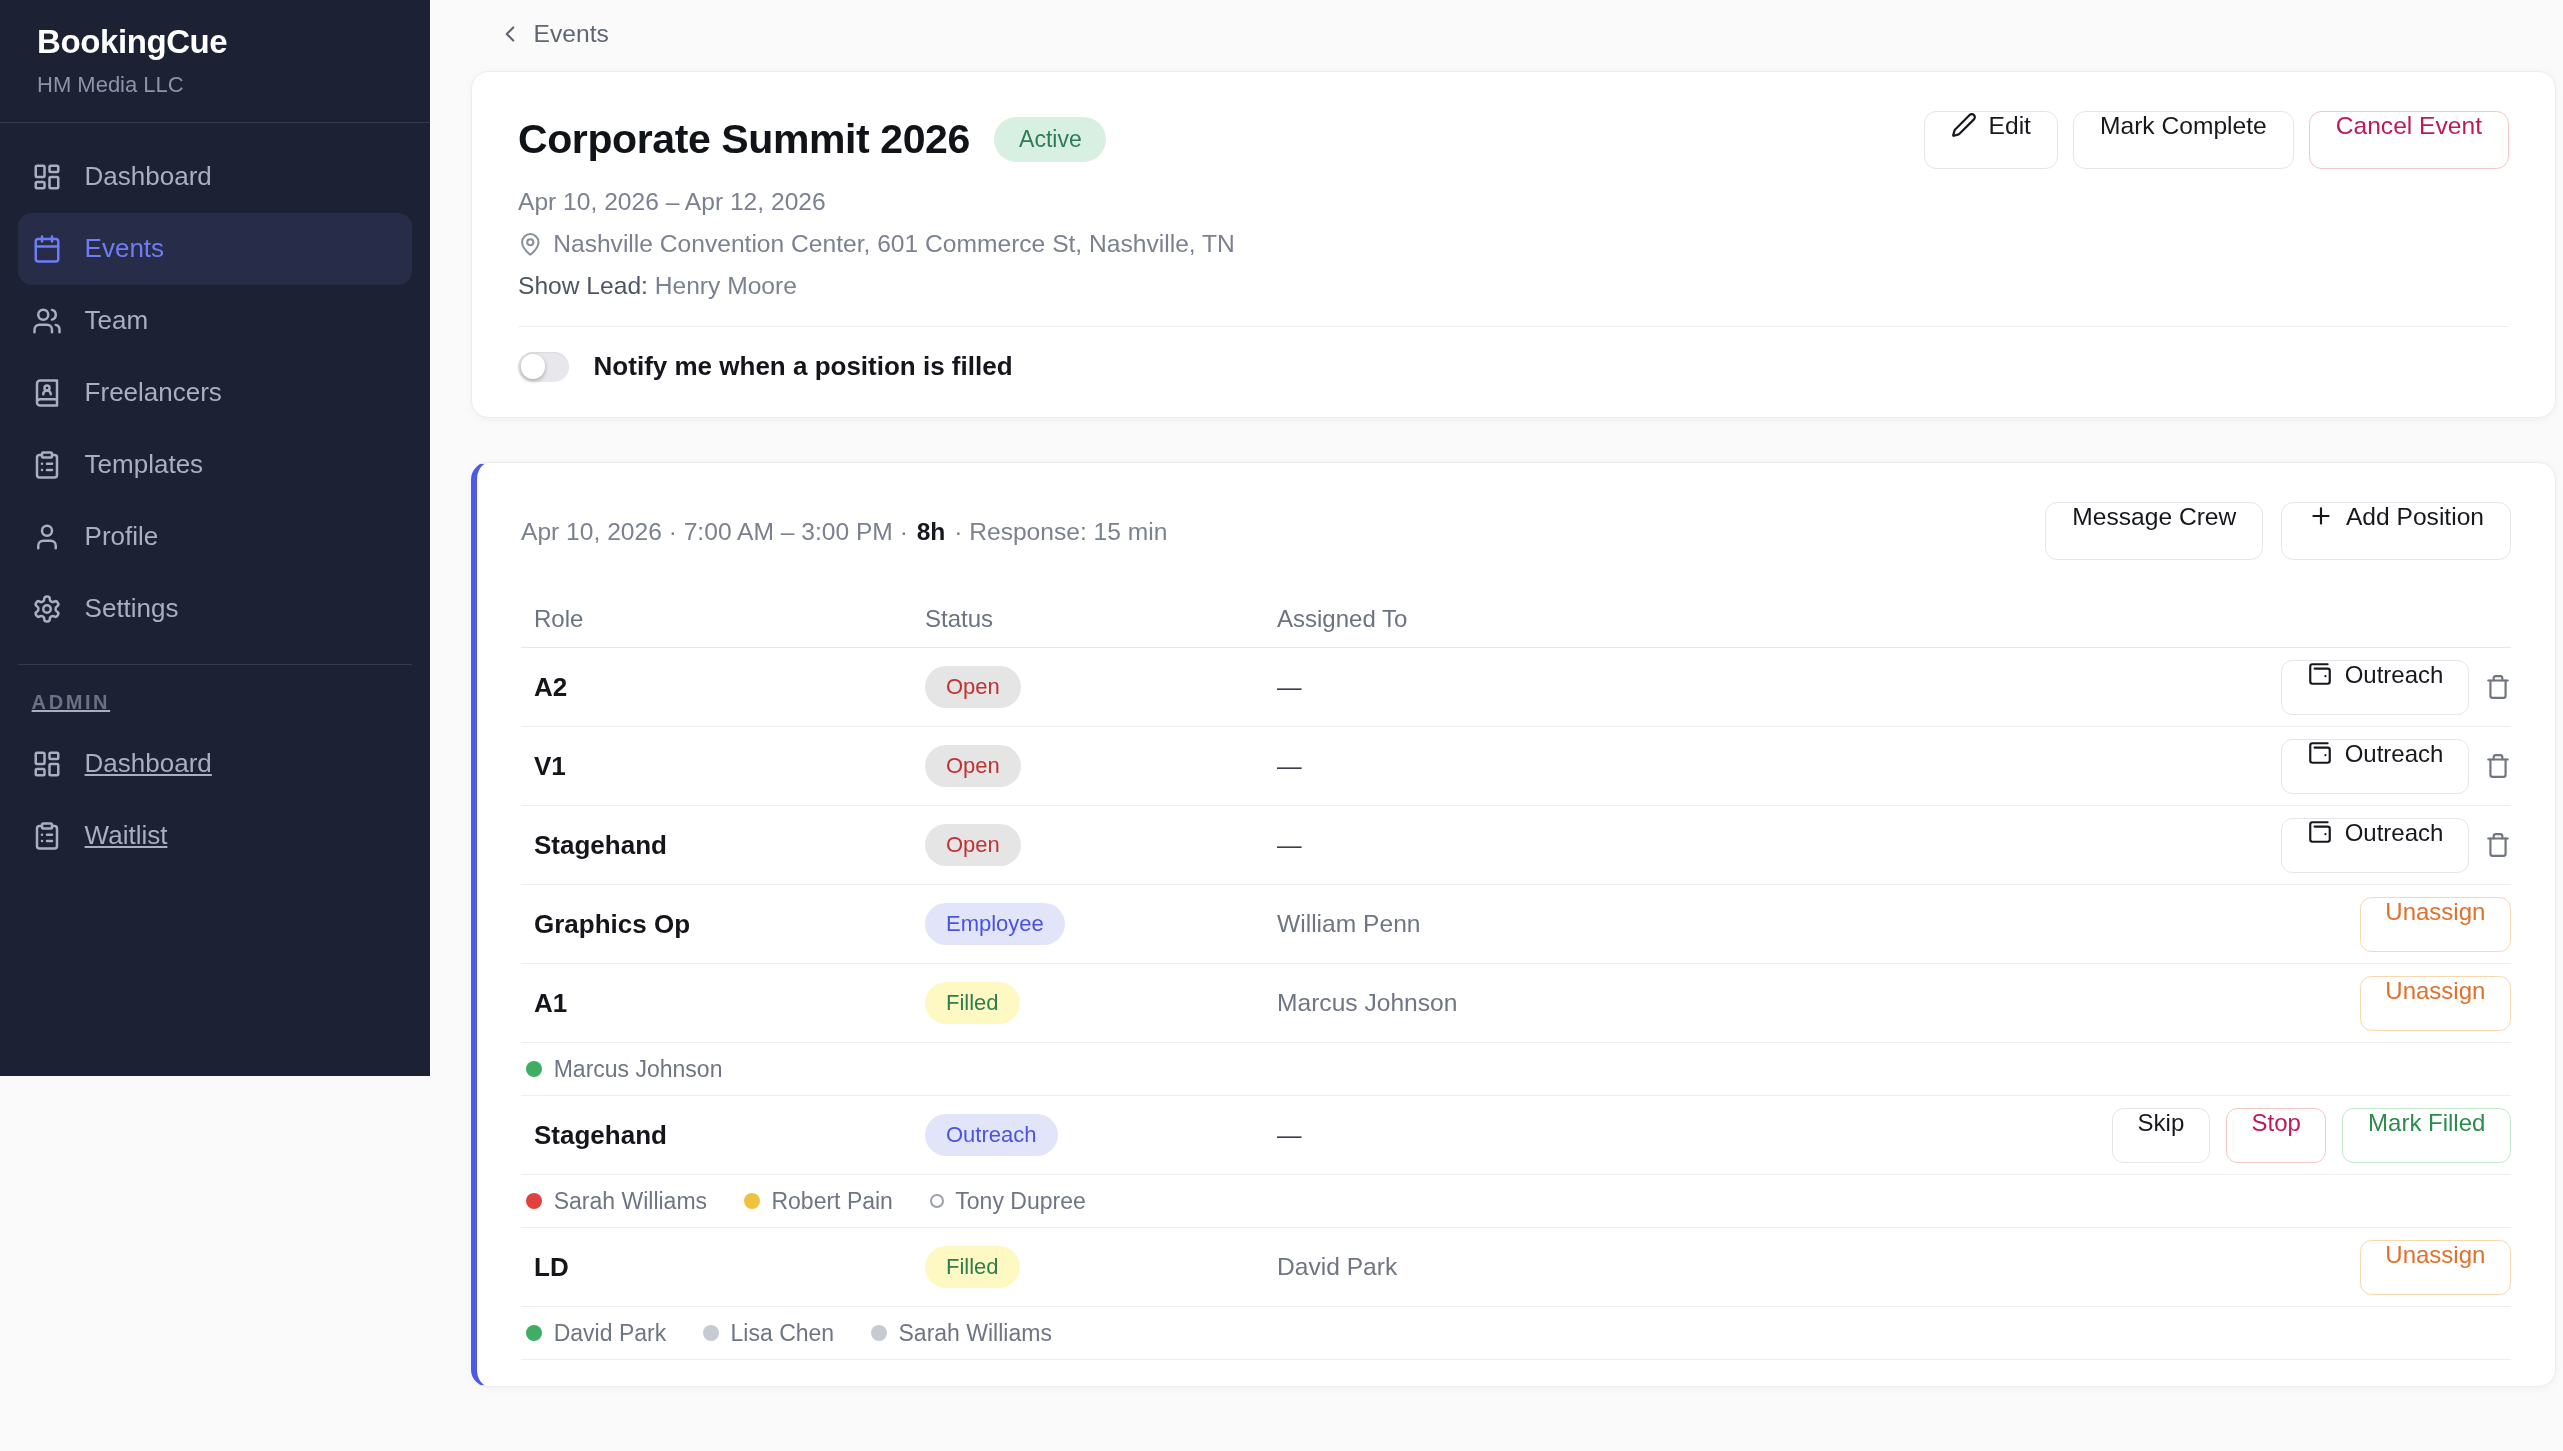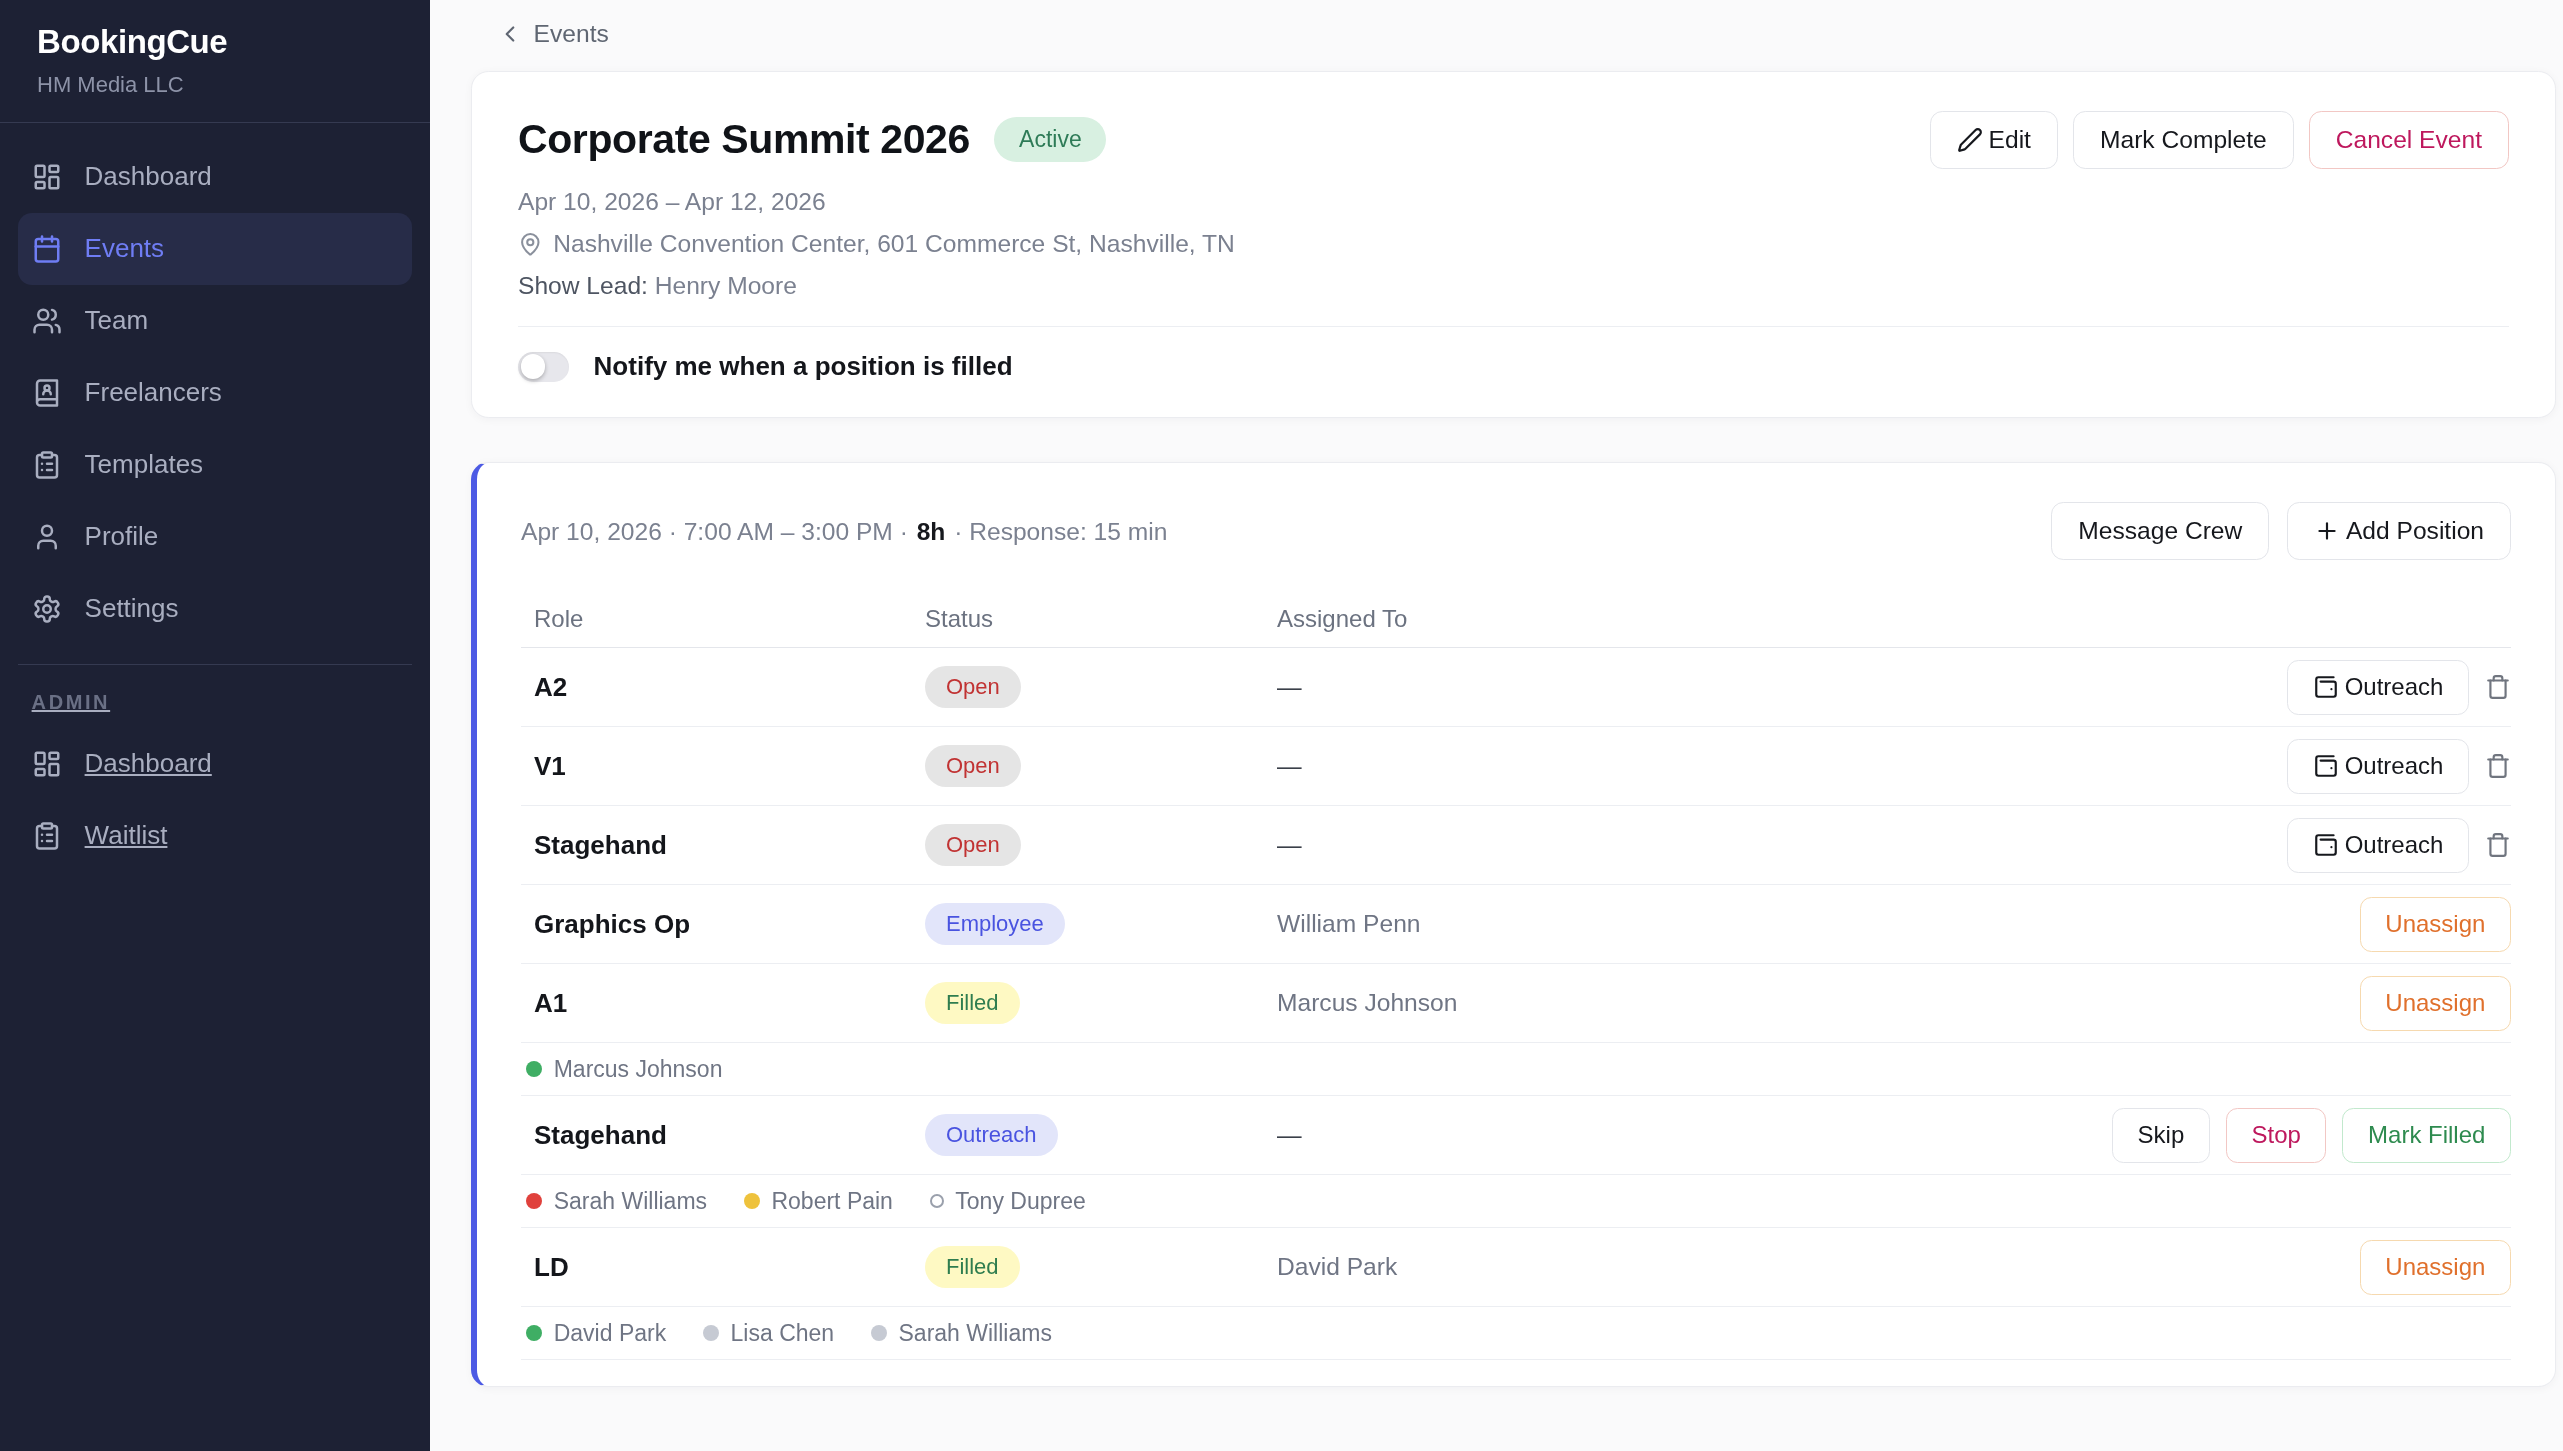--- a/index.html
+++ b/index.html
@@ -5,21 +5,21 @@
   * { box-sizing: border-box; margin: 0; padding: 0; }
   html,body { width: 2563px; height: 1451px; }
   body {
     font-family: "Liberation Sans", "DejaVu Sans", sans-serif;
     background: #fafafb;
     color: #16181d;
     display: flex;
     overflow: hidden;
   }
   
-  .sidebar { width: 430px; min-width: 430px; background: #1d2134; color: #a9aec0; display: flex; flex-direction: column; height: 1451px; }
+  .sidebar { width: 430px; min-width: 430px; background: #1d2134; color: #a9aec0; display: flex; flex-direction: column; height: 1076px; }
   .brand-block { padding: 23px 37px 24.6px; }
   .brand { font-size: 33px; font-weight: 800; color: #ffffff; letter-spacing: -0.4px; }
   .org { font-size: 22px; color: #8d93a8; margin-top: 10.6px; }
   .side-divider { height: 0.9px; background: #353a51; }
   .side-nav { padding: 17.6px 17.6px 0; display: flex; flex-direction: column; }
   .nav-item { display: flex; align-items: center; gap: 23px; height: 72px; padding: 0 14px; border-radius: 14px; font-size: 26px; color: #a9aec0; cursor: pointer; }
   .nav-item .icn { width: 30px; height: 30px; display: flex; }
   .nav-item svg { width: 30px; height: 30px; }
   .nav-item.active { background: #272c48; color: #6f7df4; }
   .admin-label { font-size: 20px; letter-spacing: 2.6px; color: #6a7085; font-weight: 700; padding: 26px 14px 14px; }
@@ -27,21 +27,21 @@
   .main { flex: 1; padding: 16px 7px 0 41px; display: flex; flex-direction: column; }
   .breadcrumb { display: flex; align-items: center; gap: 10.6px; color: #5f6672; font-size: 24.6px; margin: 3.5px 0 23px 26px; cursor: pointer; width: max-content; }
   .breadcrumb svg { width: 26px; height: 26px; }
   .card { background: #ffffff; border: 1.3px solid #ebecf0; border-radius: 17.6px; box-shadow: 0 1.8px 8.8px rgba(20,25,40,0.04); }
   
   .event-card { padding: 39px 46px 35px; }
   .title-row { display: flex; align-items: center; gap: 24.6px; }
   .event-title { font-size: 41px; font-weight: 800; color: #101318; letter-spacing: -0.4px; }
   .badge-active { background: #d8f0e1; color: #2e7b57; font-size: 23px; padding: 8.8px 24.6px; border-radius: 879px; }
   .header-actions { margin-left: auto; display: flex; gap: 15px; }
-  .btn { display: inline-flex; align-items: center; justify-content: center; gap: 6px; background: #fff; border: 1.3px solid #e3e5ea; border-radius: 12.3px; font-size: 24.6px; color: #16181d; padding: 0 26px; height: 58px; cursor: pointer; font-family: inherit; white-space: nowrap; }
+  .btn { display: inline-flex; align-items: flex-start; justify-content: center; gap: 12px; background: #fff; border: 1.3px solid #e3e5ea; border-radius: 12.3px; font-size: 24.6px; color: #16181d; padding: 0 26px; height: 58px; cursor: pointer; font-family: inherit; white-space: nowrap; }
   .btn svg { width: 24.6px; height: 24.6px; }
   .btn-danger-outline { color: #be185d; border-color: #f2c7c4; }
   .btn-success-outline { color: #2e8b4f; border-color: #c2e9cd; }
   .btn-warn { color: #e0702c; border-color: #f6d9af; }
   .event-meta { font-size: 24.6px; color: #7b8190; margin-top: 19.4px; }
   .loc-row { display: flex; align-items: center; gap: 10.6px; margin-top: 14px; font-size: 24.6px; color: #7b8190; }
   .loc-row svg { width: 24.6px; height: 24.6px; }
   .lead-row { margin-top: 14px; font-size: 24.6px; }
   .lead-label { color: #4e5562; }
   .lead-name { color: #7b8190; }

